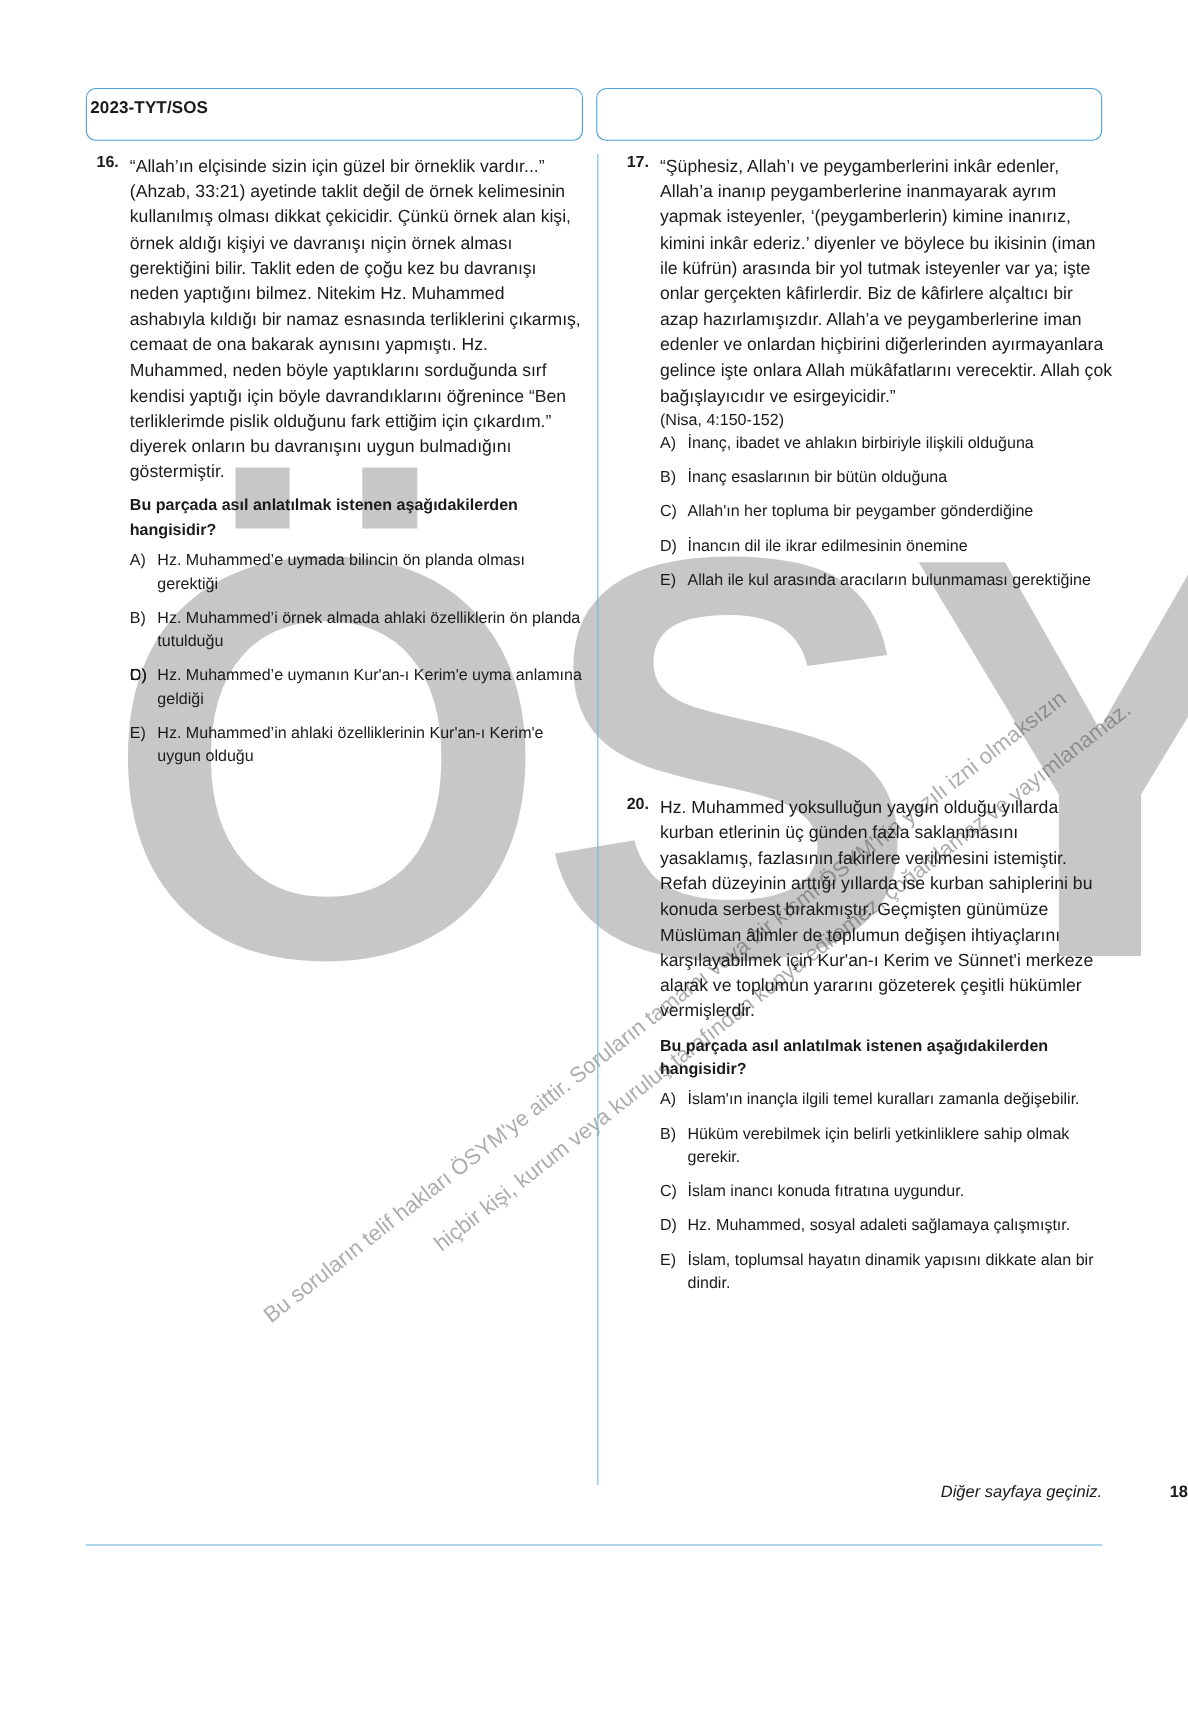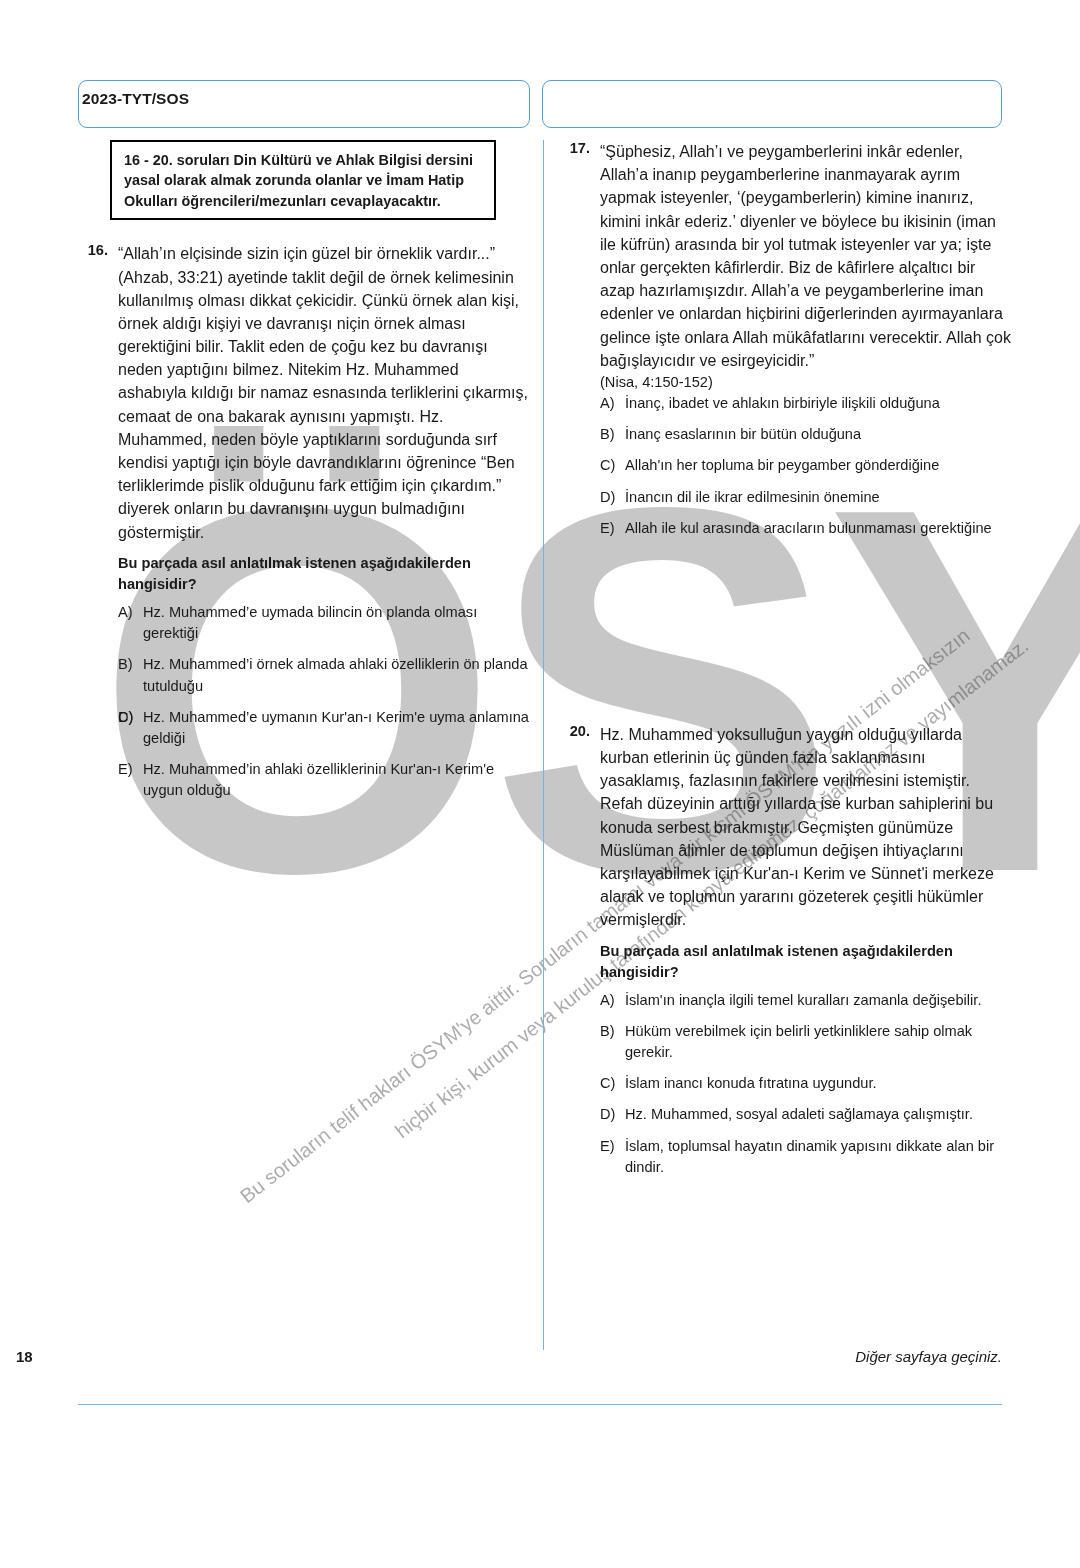--- a/index.html
+++ b/index.html
@@ -135,21 +135,21 @@
     left: 78px;
     top: 1404px;
     width: 924px;
     height: 1.2px;
     background: #6fb7e0;
   }
   .page-num {
     position: absolute;
     left: 0; right: 0;
     top: 1348px;
-    text-align: left;
+    text-align: right;
     font-size: 15px;
     font-weight: bold;
     padding-left: 16px;
   }
   .next-page {
     position: absolute;
     right: 78px;
     top: 1348px;
     font-size: 15px;
     font-style: italic;
@@ -202,21 +202,20 @@
   <div class="header-row">
     <div class="hdr-box left"></div>
     <div class="hdr-box right"></div>
   </div>
   <div class="hdr-title">2023-TYT/SOS</div>
 
   <div class="divider"></div>
 
   <div class="col col-left">
 
-    <div class="notice">16 - 20. soruları Din Kültürü ve Ahlak Bilgisi dersini yasal olarak almak zorunda olanlar ve İmam Hatip Okulları öğrencileri/mezunları cevaplayacaktır.</div>
 
     <div class="q">
       <div class="q-num">16.</div>
       <div class="q-body">
         <div class="q-text">“Allah’ın elçisinde sizin için güzel bir örneklik vardır...” (Ahzab, 33:21) ayetinde taklit değil de örnek kelimesinin kullanılmış olması dikkat çekicidir. Çünkü örnek alan kişi, örnek aldığı kişiyi ve davranışı niçin örnek alması gerektiğini bilir. Taklit eden de çoğu kez bu davranışı neden yaptığını bilmez. Nitekim Hz. Muhammed ashabıyla kıldığı bir namaz esnasında terliklerini çıkarmış, cemaat de ona bakarak aynısını yapmıştı. Hz. Muhammed, neden böyle yaptıklarını sorduğunda sırf kendisi yaptığı için böyle davrandıklarını öğrenince “Ben terliklerimde pislik olduğunu fark ettiğim için çıkardım.” diyerek onların bu davranışını uygun bulmadığını göstermiştir.</div>
         <div class="q-prompt">Bu parçada asıl anlatılmak istenen aşağıdakilerden hangisidir?</div>
         <div class="opt">
           <span class="lbl">A)</span>
           <span>Hz. Muhammed’e uymada bilincin ön planda olması gerektiği</span>
         </div>

